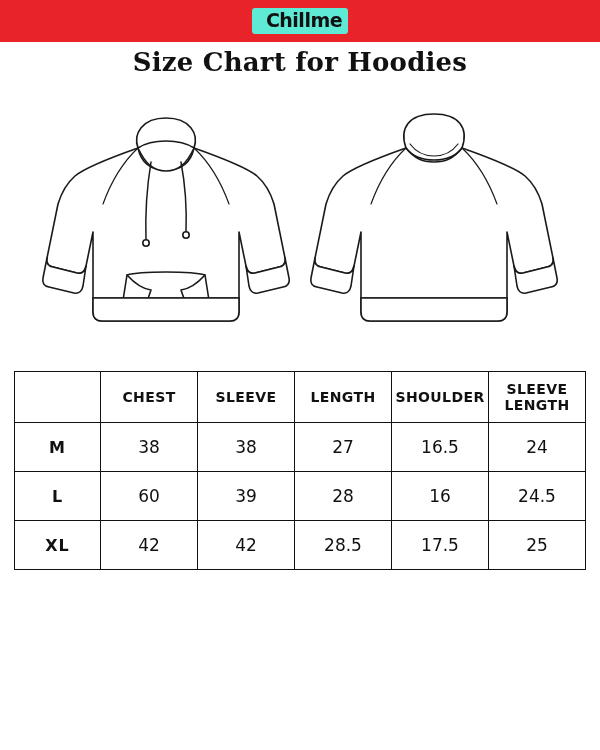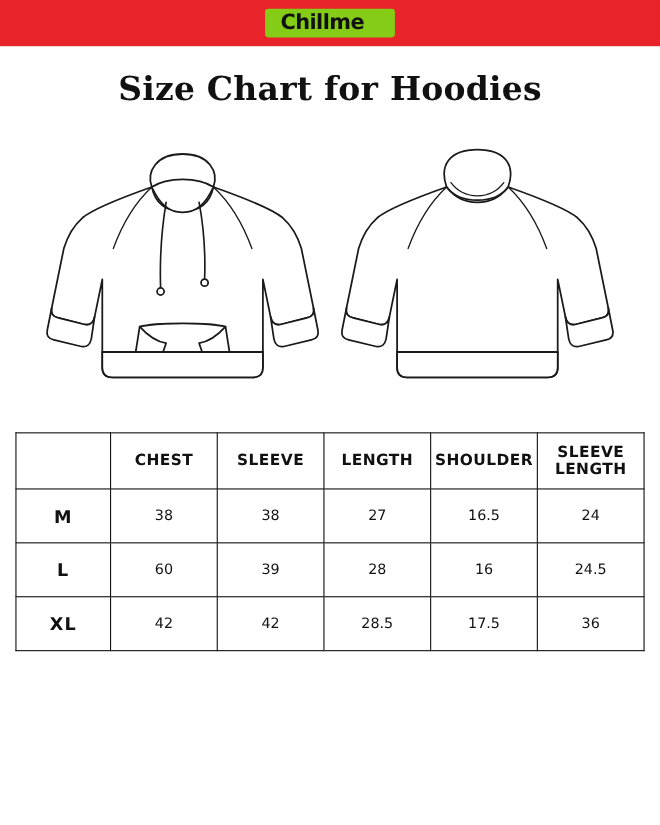--- a/index.html
+++ b/index.html
@@ -26,44 +26,44 @@
   .brand-bar {
     width: 100%;
     height: 42px;
     background: #e8232a;
     display: flex;
     align-items: center;
     justify-content: center;
     box-sizing: border-box;
   }
   .brand-logo {
-    background: #84cc16;
+    background: #5eead4;
     border-radius: 3px;
-    padding: 3px 28px 4px 14px;
+    padding: 3px 6px 4px 14px;
     display: flex;
     align-items: center;
     justify-content: center;
   }
   .brand-text {
     font-family: "DejaVu Sans", sans-serif;
     font-weight: bold;
     font-size: 19px;
     letter-spacing: -0.5px;
     color: #111111;
     line-height: 1;
   }
 
   
   .title {
     text-align: center;
     font-family: "DejaVu Serif", serif;
     font-weight: bold;
-    font-size: 30px;
+    font-size: 26px;
     letter-spacing: 0.2px;
-    margin-top: 22px;
+    margin-top: 5px;
     color: #111111;
   }
 
   
   .illustration {
     margin-top: 14px;
     height: 268px;
     display: flex;
     align-items: center;
     justify-content: center;
@@ -90,21 +90,21 @@
   table.size-table thead th {
     font-family: "DejaVu Sans", sans-serif;
     font-weight: bold;
     font-size: 14px;
     letter-spacing: 0.4px;
     line-height: 1.15;
     height: 50px;
   }
   table.size-table tbody td {
     font-family: "DejaVu Sans", sans-serif;
-    font-size: 13px;
+    font-size: 17px;
     font-weight: normal;
   }
   table.size-table tbody td.size-cell {
     font-weight: bold;
     font-size: 16px;
     letter-spacing: 1px;
   }
   col.col-size { width: 86px; }
   col.col-data { width: 97px; }
 </style>
@@ -239,19 +239,19 @@
           <td>28</td>
           <td>16</td>
           <td>24.5</td>
         </tr>
         <tr>
           <td class="size-cell">XL</td>
           <td>42</td>
           <td>42</td>
           <td>28.5</td>
           <td>17.5</td>
-          <td>36</td>
+          <td>25</td>
         </tr>
       </tbody>
     </table>
   </div>
 
 </div>
 
 </body></html>

